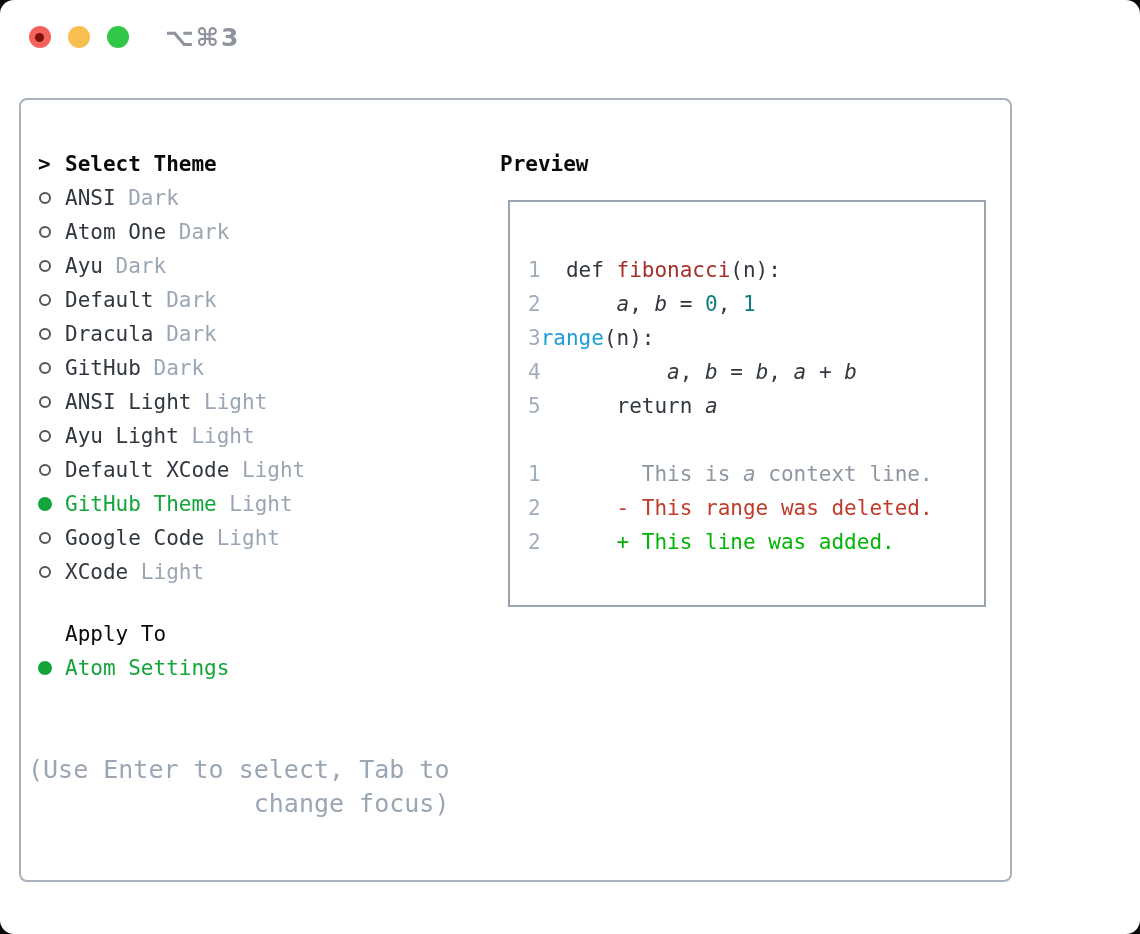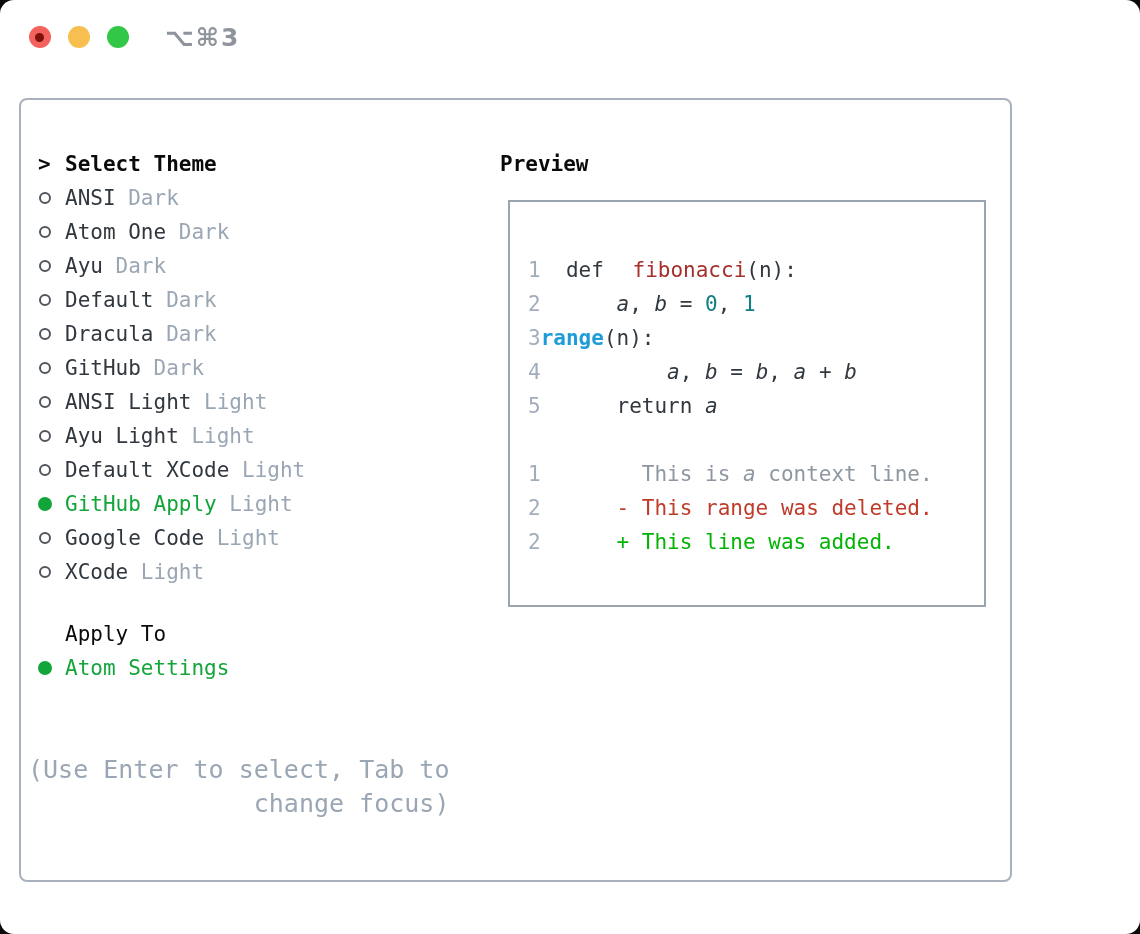--- a/index.html
+++ b/index.html
@@ -66,23 +66,23 @@
   .preview-box {
     position: absolute; left: 508px; top: 200px; width: 478px; height: 407px;
     box-sizing: border-box;
     border: 2px solid var(--previewBorder);
     background: var(--windowBg, #fff);
   }
   .code { position: absolute; left: 18px; top: 51px; font-size: 21px; }
   .code-line { height: 34px; display: flex; align-items: center; white-space: pre; }
   .tk-lineno  { color: var(--lineNumber); }
   .tk-code    { color: var(--codeText); }
-  .tk-func    { color: var(--funcRed); margin-left: 16px; }
+  .tk-func    { color: var(--funcRed); }
   .tk-num     { color: var(--numberTeal); }
-  .tk-builtin { color: var(--builtinBlue); font-weight: bold; }
+  .tk-builtin { color: var(--builtinBlue); }
   .tk-var     { color: var(--codeText); font-style: italic; }
   .tk-ctx     { color: var(--contextGray); }
   .tk-ctxi    { color: var(--contextGray); font-style: italic; }
   .tk-del     { color: var(--deletedRed); }
   .tk-add     { color: var(--addedGreen); }
 </style>
 </head>
 <body>
 
 <div class="window">
@@ -166,21 +166,21 @@
         <span class="marker">
           <span class="dot"></span>
         </span>
         <span class="">Default XCode</span>
         <span class="muted">&nbsp;Light</span>
       </div>
       <div class="row">
         <span class="marker">
           <span class="dot sel"></span>
         </span>
-        <span class="sel-text">GitHub Apply</span>
+        <span class="sel-text">GitHub Theme</span>
         <span class="muted">&nbsp;Light</span>
       </div>
       <div class="row">
         <span class="marker">
           <span class="dot"></span>
         </span>
         <span class="">Google Code</span>
         <span class="muted">&nbsp;Light</span>
       </div>
       <div class="row">

